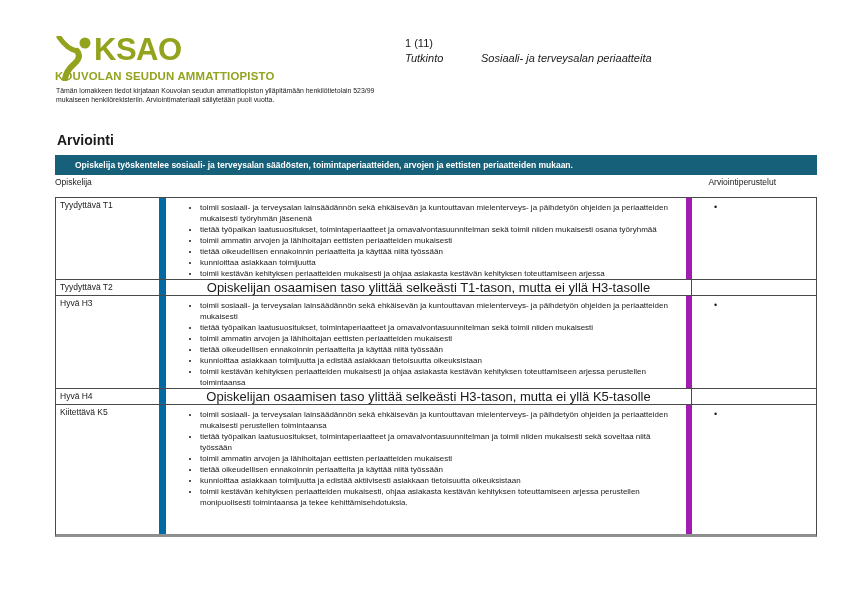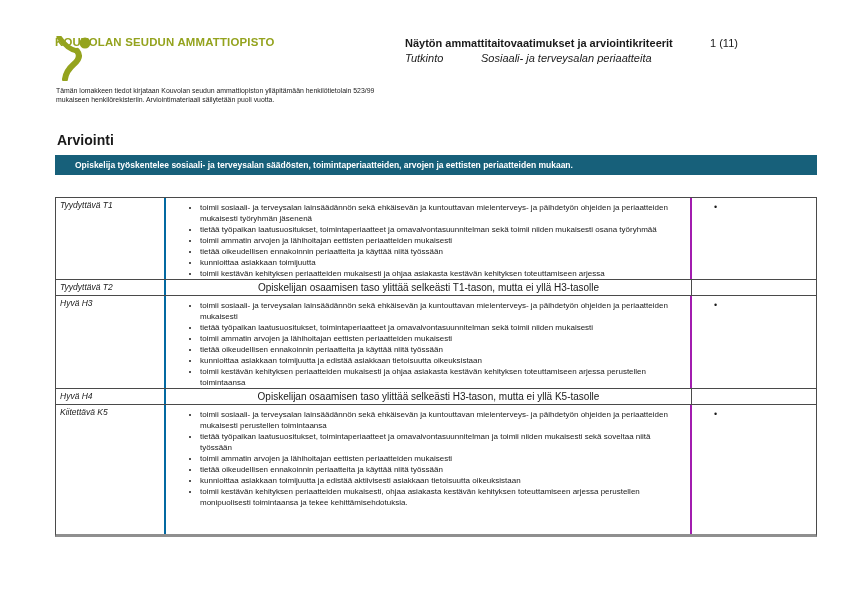--- a/index.html
+++ b/index.html
@@ -32,59 +32,63 @@
 
   
   .atable { position:absolute; left:55px; top:197px; width:762px;
             border:1px solid #4a4a4a; border-bottom:3px solid #8f8f8f; }
   .trow { display:flex; border-bottom:1px solid #4a4a4a; }
   .trow:last-child { border-bottom:none; }
   .trow:nth-child(1) { min-height:81px; }
   .trow:nth-child(3) { min-height:86px; }
   .trow:nth-child(5) { min-height:129px; }
   .cell { }
-  .grade-cell { width:110px; border-right:2px solid #0369a1; font-size:8.5px; padding:2px 4px;font-style:italic; }
-  .crit-cell { flex:1; border-right:2px solid #a21caf; }
+  .grade-cell { width:110px; border-right:7px solid #0369a1; font-size:8.5px; padding:2px 4px; }
+  .crit-cell { flex:1; border-right:6px solid #a21caf; }
   .crit-cell ul { margin:4px 0 0 0; padding-left:34px; list-style:disc outside; }
   .crit-cell li { font-size:8px; line-height:11px; padding-right:10px; }
-  .summary-cell { flex:1; border-right:1px solid #4a4a4a; font-size:10px; line-height:11px;
+  .summary-cell { flex:1; border-right:1px solid #4a4a4a; font-size:13px; line-height:11px;
                   display:flex; align-items:center; justify-content:center; padding:2px 0; }
   .note-cell { width:124px; font-size:9px; padding:4px 0 0 22px; }
 </style>
 </head>
 <body>
 
 <div class="page">
 
   <div class="logo-block">
     <svg class="logo-figure olive-stroke" viewBox="0 0 40 45" fill="none">
       <circle cx="29" cy="7" r="5.5" class="fig-fill" fill="#94a31e"></circle>
       <path d="M3,1 Q11,13 21,15" class="fig-stroke" stroke-width="5" stroke-linecap="round" stroke="#94a31e"></path>
       <path d="M21,15 Q26,21 18,28 Q10,35 9,43" class="fig-stroke" stroke-width="6" stroke-linecap="round" stroke="#94a31e"></path>
     </svg>
+    <div class="logo-text olive" style="color: rgb(148, 163, 30);">KSAO</div>
     <div class="logo-sub olive" style="color: rgb(148, 163, 30);">KOUVOLAN SEUDUN AMMATTIOPISTO</div>
   </div>
 
   <div class="fine-print">Tämän lomakkeen tiedot kirjataan Kouvolan seudun ammattiopiston ylläpitämään henkilötietolain 523/99 mukaiseen henkilörekisteriin. Arviointimateriaali säilytetään puoli vuotta.</div>
 
   <div class="head-right">
     <div class="head-title-row">
-      <div class="head-title">Näytön ammattitaitovaatimukset ja arviointikriteerit</div>
       <div class="head-page">1 (11)</div>
     </div>
     <div class="head-field">
       <div>Tutkinto</div>
       <div class="val">Sosiaali- ja terveysalan periaatteita</div>
     </div>
   </div>
 
   <div class="arviointi">Arviointi</div>
 
   <div class="banner" style="background: rgb(23, 96, 122);">Opiskelija työskentelee sosiaali- ja terveysalan säädösten, toimintaperiaatteiden, arvojen ja eettisten periaatteiden mukaan.</div>
 
+  <div class="colheads">
+    <div class="left">Opiskelija</div>
+    <div class="right">Arviointiperustelut</div>
+  </div>
 
   <div class="atable">
       <div class="trow criteria">
         <div class="cell grade-cell">Tyydyttävä T1</div>
         <div class="cell crit-cell">
           <ul>
             <li>toimii sosiaali- ja terveysalan lainsäädännön sekä ehkäisevän ja kuntouttavan mielenterveys- ja päihdetyön ohjeiden ja periaatteiden mukaisesti työryhmän jäsenenä</li>
             <li>tietää työpaikan laatusuositukset, toimintaperiaatteet ja omavalvontasuunnitelman sekä toimii niiden mukaisesti osana työryhmää</li>
             <li>toimii ammatin arvojen ja lähihoitajan eettisten periaatteiden mukaisesti</li>
             <li>tietää oikeudellisen ennakoinnin periaatteita ja käyttää niitä työssään</li>

